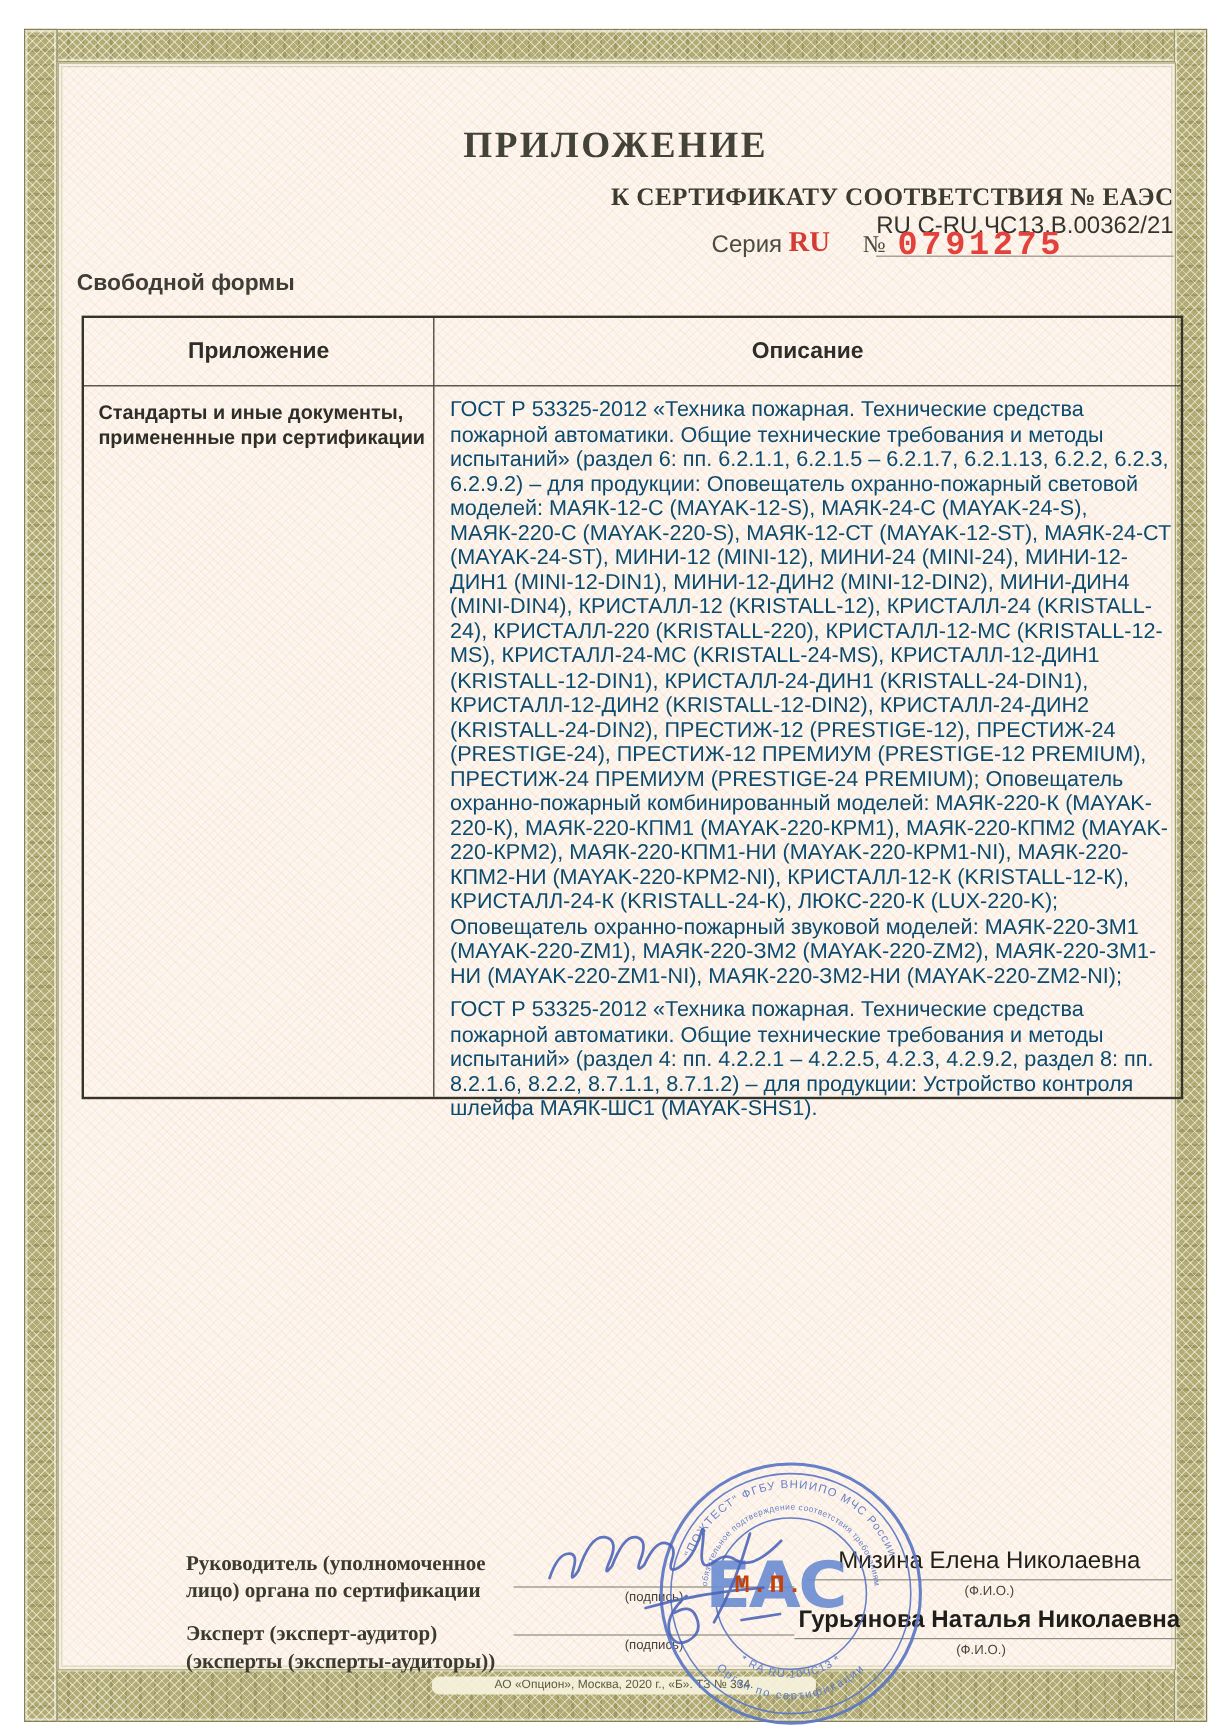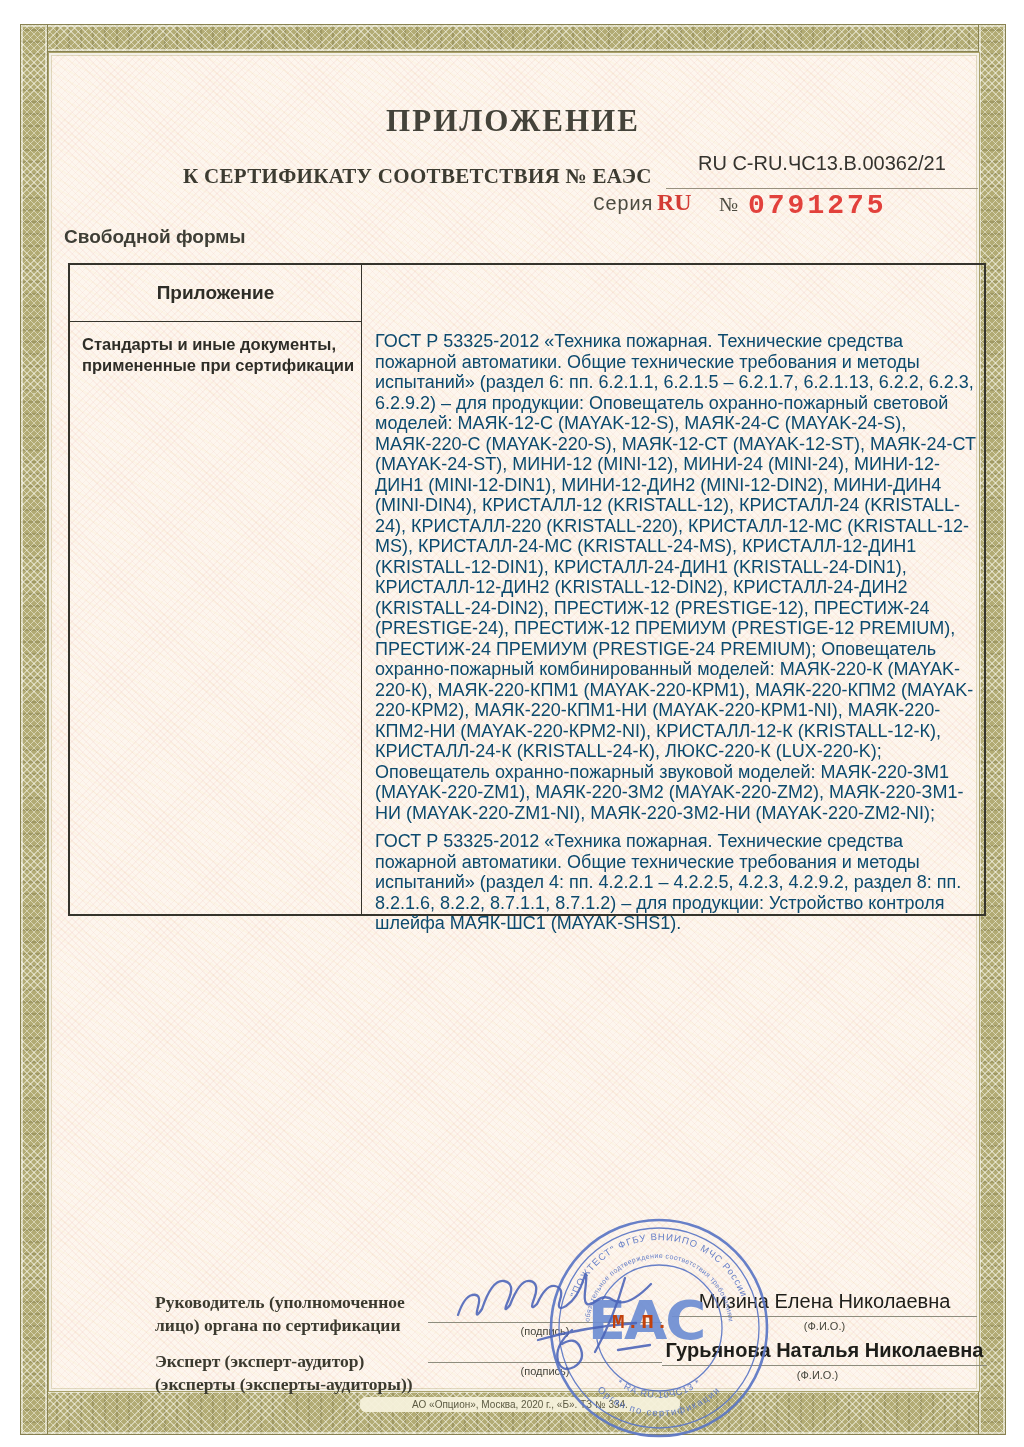--- a/index.html
+++ b/index.html
@@ -39,25 +39,25 @@
     border:2px solid #8f8a55;border-radius:9px;
     box-shadow: inset 0 0 0 2px #d9d4a6, 0 0 0 2px #cdc795;
     display:flex;align-items:center;justify-content:center;}
   .banner-text{font-family:"Liberation Sans",sans-serif;font-weight:bold;font-size:28px;
     letter-spacing:1px;color:#8d8752;transform:scaleY(1.28);
     text-shadow:1px 1px 0 #f2efd8,-1px -1px 0 #f2efd8,1px -1px 0 #f2efd8,-1px 1px 0 #f2efd8,2px 2px 1px rgba(90,85,40,0.45);}
 
   
   .doc-title{position:absolute;left:48px;top:103px;width:930px;text-align:center;
     font-family:"Liberation Serif",serif;font-weight:bold;font-size:31px;letter-spacing:2px;color:#44433a;}
-  .cert-line{position:absolute;left:183px;top:152px;width:795px;display:flex;align-items:flex-end;}
+  .cert-line{position:absolute;left:183px;top:152px;width:795px;display:flex;align-items:flex-end;flex-direction:column;}
   .cert-label{font-family:"Liberation Serif",serif;font-weight:bold;font-size:21px;color:#3c3b31;letter-spacing:0.3px;white-space:nowrap;}
   .cert-value{margin-left:14px;flex:1;border-bottom:1.5px solid #97907e;padding-bottom:13px;
     text-align:center;font-size:20px;color:#34332e;white-space:nowrap;}
-  .series-label{position:absolute;left:593px;top:193px;font-family:Liberation Mono, monospace;font-size:20px;color:#4c4b41;}
+  .series-label{position:absolute;left:593px;top:193px;font-family:Liberation Sans, sans-serif;font-size:20px;color:#4c4b41;}
   .series-value{position:absolute;left:657px;top:189px;font-family:"Liberation Serif",serif;font-weight:bold;font-size:24px;color:#d33c35;}
   .num-sign{position:absolute;left:719px;top:193px;font-family:"Liberation Serif",serif;font-size:20px;color:#4c4b41;}
   .blank-number{position:absolute;left:748px;top:190px;font-family:"Liberation Mono","DejaVu Sans Mono",monospace;
     font-weight:bold;font-size:28px;letter-spacing:3px;color:#e2413c;}
   .form-type{position:absolute;left:48px;top:226px;width:930px;text-align:left;
     font-weight:bold;font-size:19px;color:#3e3e36;margin-left:16px;}
 
   
   .cert-table{position:absolute;left:68px;top:263px;width:918px;height:653px;
     border:2px solid #35342c;box-sizing:border-box;}
@@ -122,20 +122,21 @@
 
   <div class="series-label">Серия</div>
   <div class="series-value">RU</div>
   <div class="num-sign">№</div>
   <div class="blank-number">0791275</div>
 
   <div class="form-type">Свободной формы</div>
 
   <div class="cert-table">
     <div class="th th-1">Приложение</div>
+    <div class="th th-2">Описание</div>
     <div class="td-1">Стандарты и иные документы, примененные при сертификации</div>
     <div class="td-2">
       <p>ГОСТ Р 53325-2012 «Техника пожарная. Технические средства пожарной автоматики. Общие технические требования и методы испытаний» (раздел 6: пп. 6.2.1.1, 6.2.1.5 – 6.2.1.7, 6.2.1.13, 6.2.2, 6.2.3, 6.2.9.2) – для продукции: Оповещатель охранно-пожарный световой моделей: МАЯК-12-С (MAYAK-12-S), МАЯК-24-С (MAYAK-24-S), МАЯК-220-С (MAYAK-220-S), МАЯК-12-СТ (MAYAK-12-ST), МАЯК-24-СТ (MAYAK-24-ST), МИНИ-12 (MINI-12), МИНИ-24 (MINI-24), МИНИ-12-ДИН1 (MINI-12-DIN1), МИНИ-12-ДИН2 (MINI-12-DIN2), МИНИ-ДИН4 (MINI-DIN4), КРИСТАЛЛ-12 (KRISTALL-12), КРИСТАЛЛ-24 (KRISTALL-24), КРИСТАЛЛ-220 (KRISTALL-220), КРИСТАЛЛ-12-МС (KRISTALL-12-MS), КРИСТАЛЛ-24-МС (KRISTALL-24-MS), КРИСТАЛЛ-12-ДИН1 (KRISTALL-12-DIN1), КРИСТАЛЛ-24-ДИН1 (KRISTALL-24-DIN1), КРИСТАЛЛ-12-ДИН2 (KRISTALL-12-DIN2), КРИСТАЛЛ-24-ДИН2 (KRISTALL-24-DIN2), ПРЕСТИЖ-12 (PRESTIGE-12), ПРЕСТИЖ-24 (PRESTIGE-24), ПРЕСТИЖ-12 ПРЕМИУМ (PRESTIGE-12 PREMIUM), ПРЕСТИЖ-24 ПРЕМИУМ (PRESTIGE-24 PREMIUM); Оповещатель охранно-пожарный комбинированный моделей: МАЯК-220-К (MAYAK-220-К), МАЯК-220-КПМ1 (MAYAK-220-КРМ1), МАЯК-220-КПМ2 (MAYAK-220-КРМ2), МАЯК-220-КПМ1-НИ (MAYAK-220-КРМ1-NI), МАЯК-220-КПМ2-НИ (MAYAK-220-КРМ2-NI), КРИСТАЛЛ-12-К (KRISTALL-12-К), КРИСТАЛЛ-24-К (KRISTALL-24-К), ЛЮКС-220-К (LUX-220-K); Оповещатель охранно-пожарный звуковой моделей: МАЯК-220-ЗМ1 (MAYAK-220-ZM1), МАЯК-220-ЗМ2 (MAYAK-220-ZM2), МАЯК-220-ЗМ1-НИ (MAYAK-220-ZM1-NI), МАЯК-220-ЗМ2-НИ (MAYAK-220-ZM2-NI);</p>
       <p>ГОСТ Р 53325-2012 «Техника пожарная. Технические средства пожарной автоматики. Общие технические требования и методы испытаний» (раздел 4: пп. 4.2.2.1 – 4.2.2.5, 4.2.3, 4.2.9.2, раздел 8: пп. 8.2.1.6, 8.2.2, 8.7.1.1, 8.7.1.2) – для продукции: Устройство контроля шлейфа МАЯК-ШС1 (MAYAK-SHS1).</p>
     </div>
   </div>
 
   <div class="role role-1">Руководитель (уполномоченное
 лицо) органа по сертификации</div>
   <div class="sig-line sig-line-1"></div>

